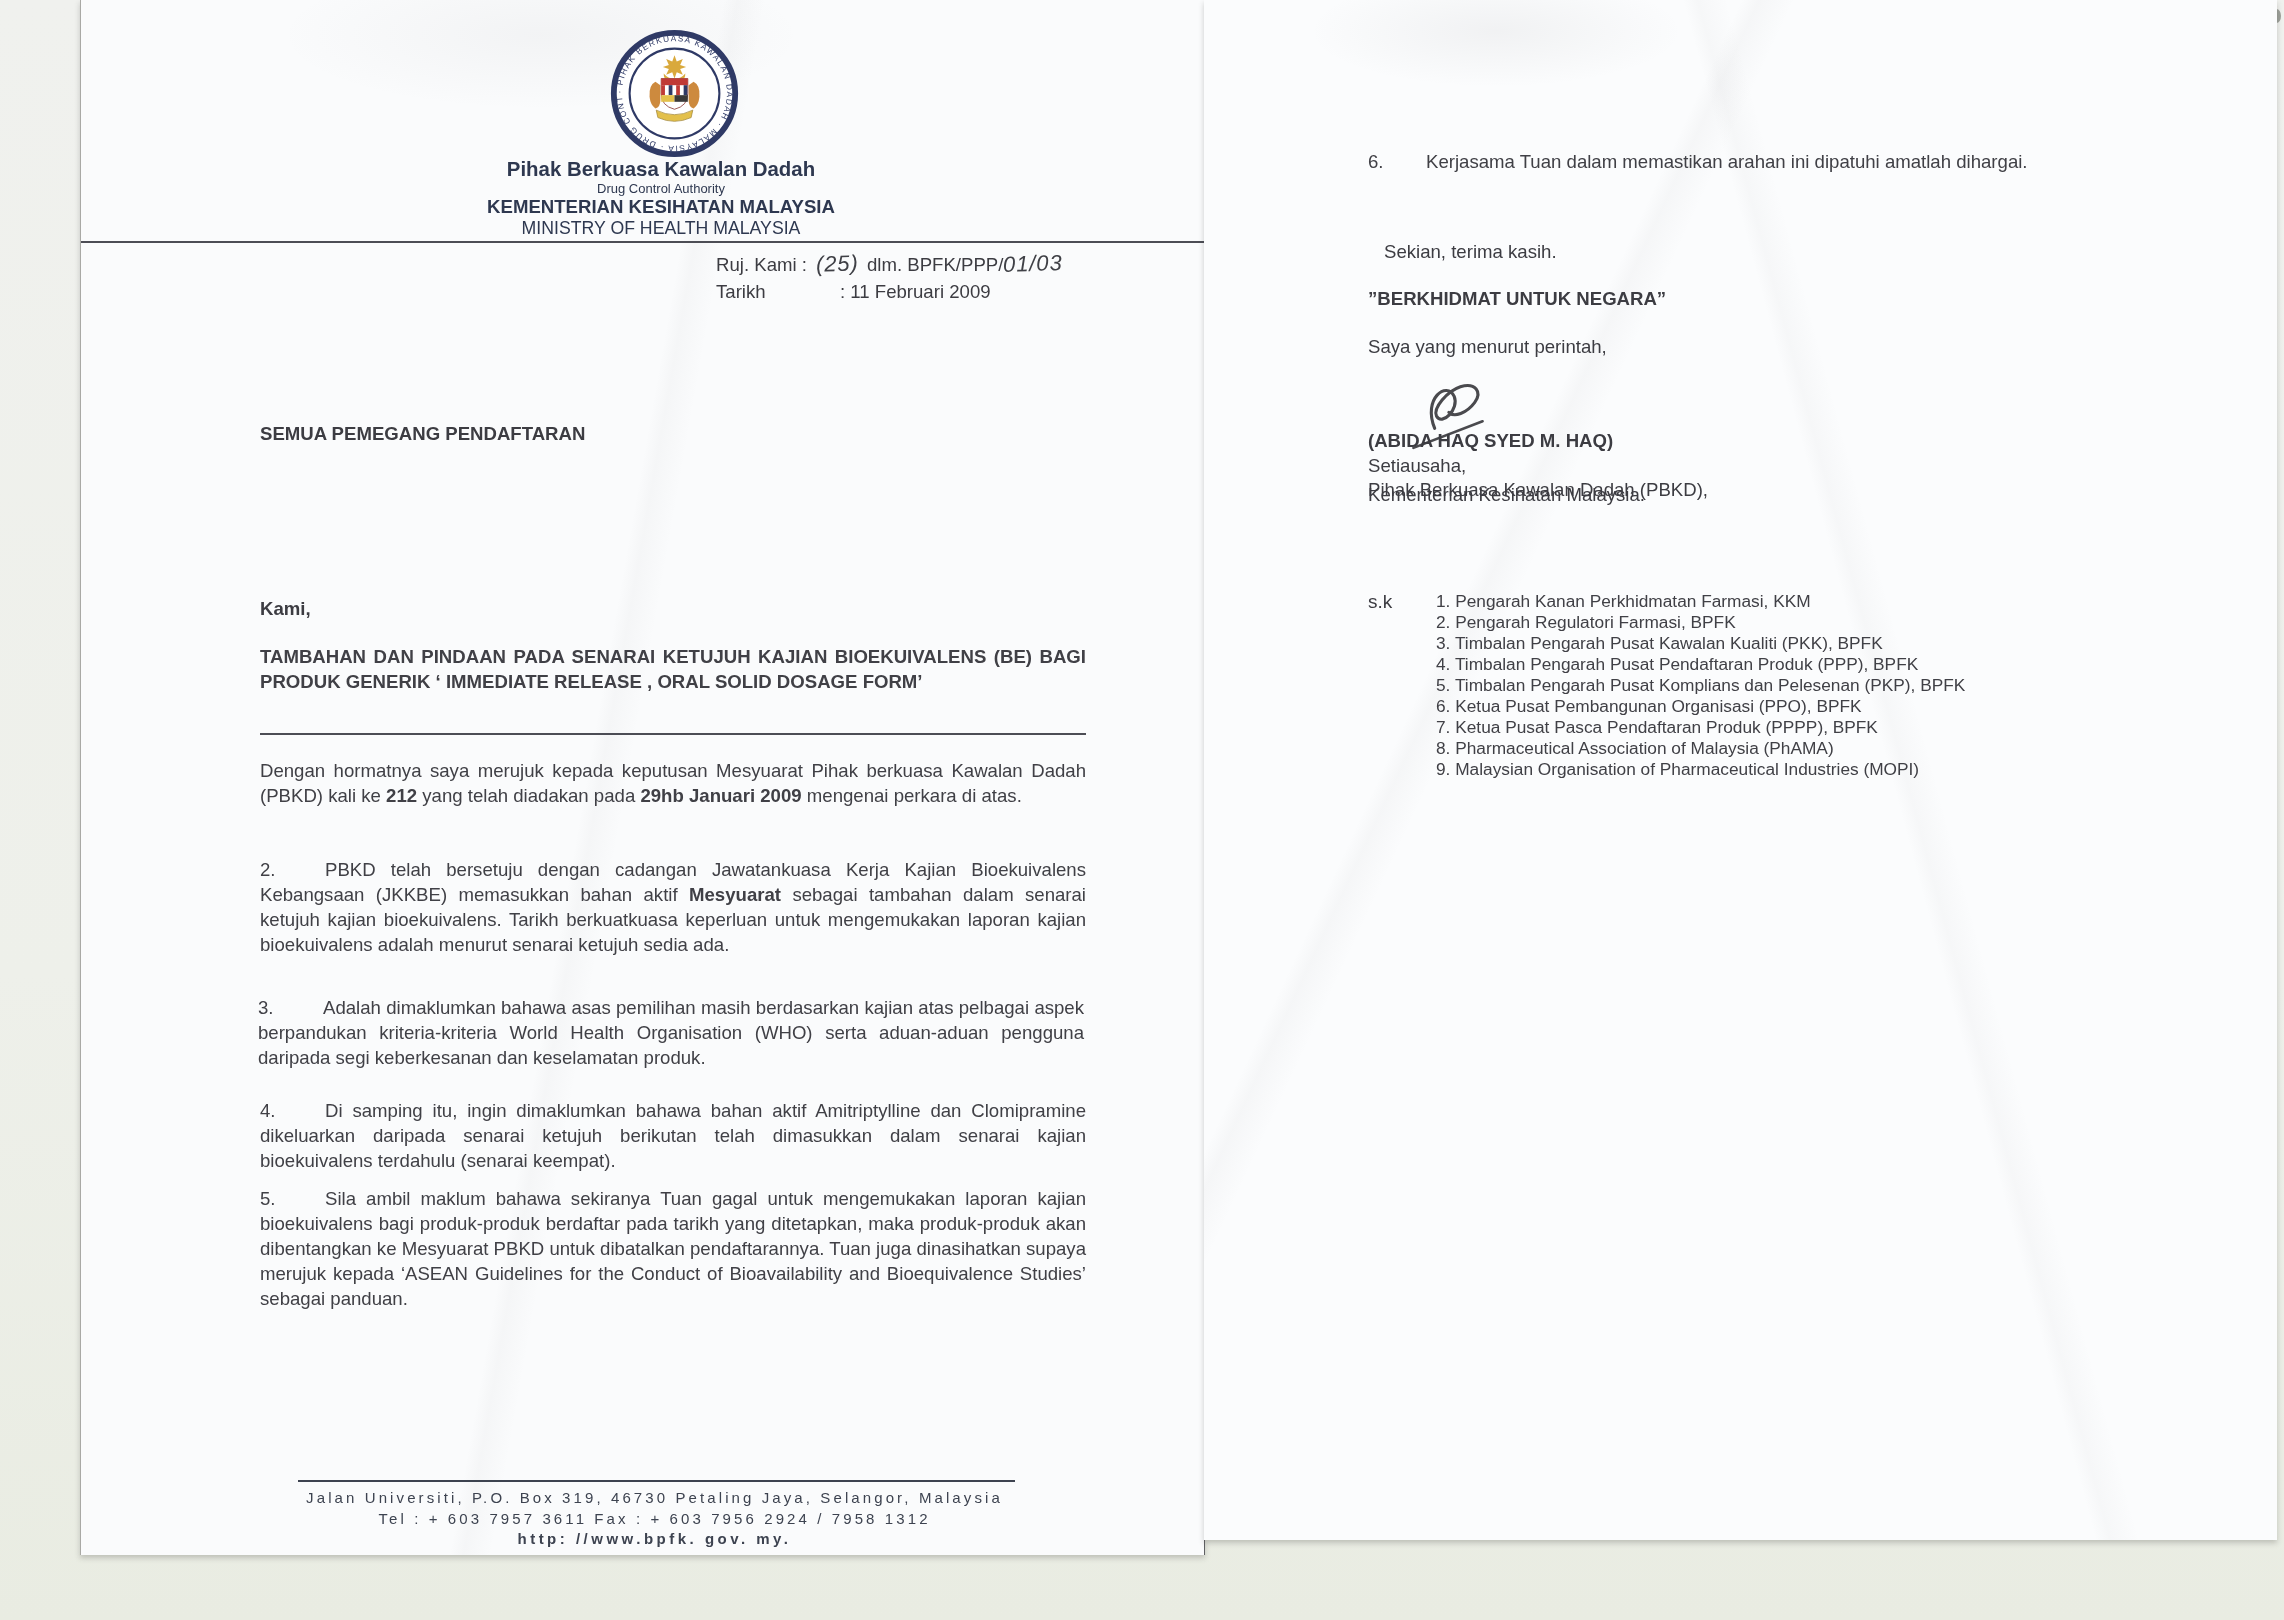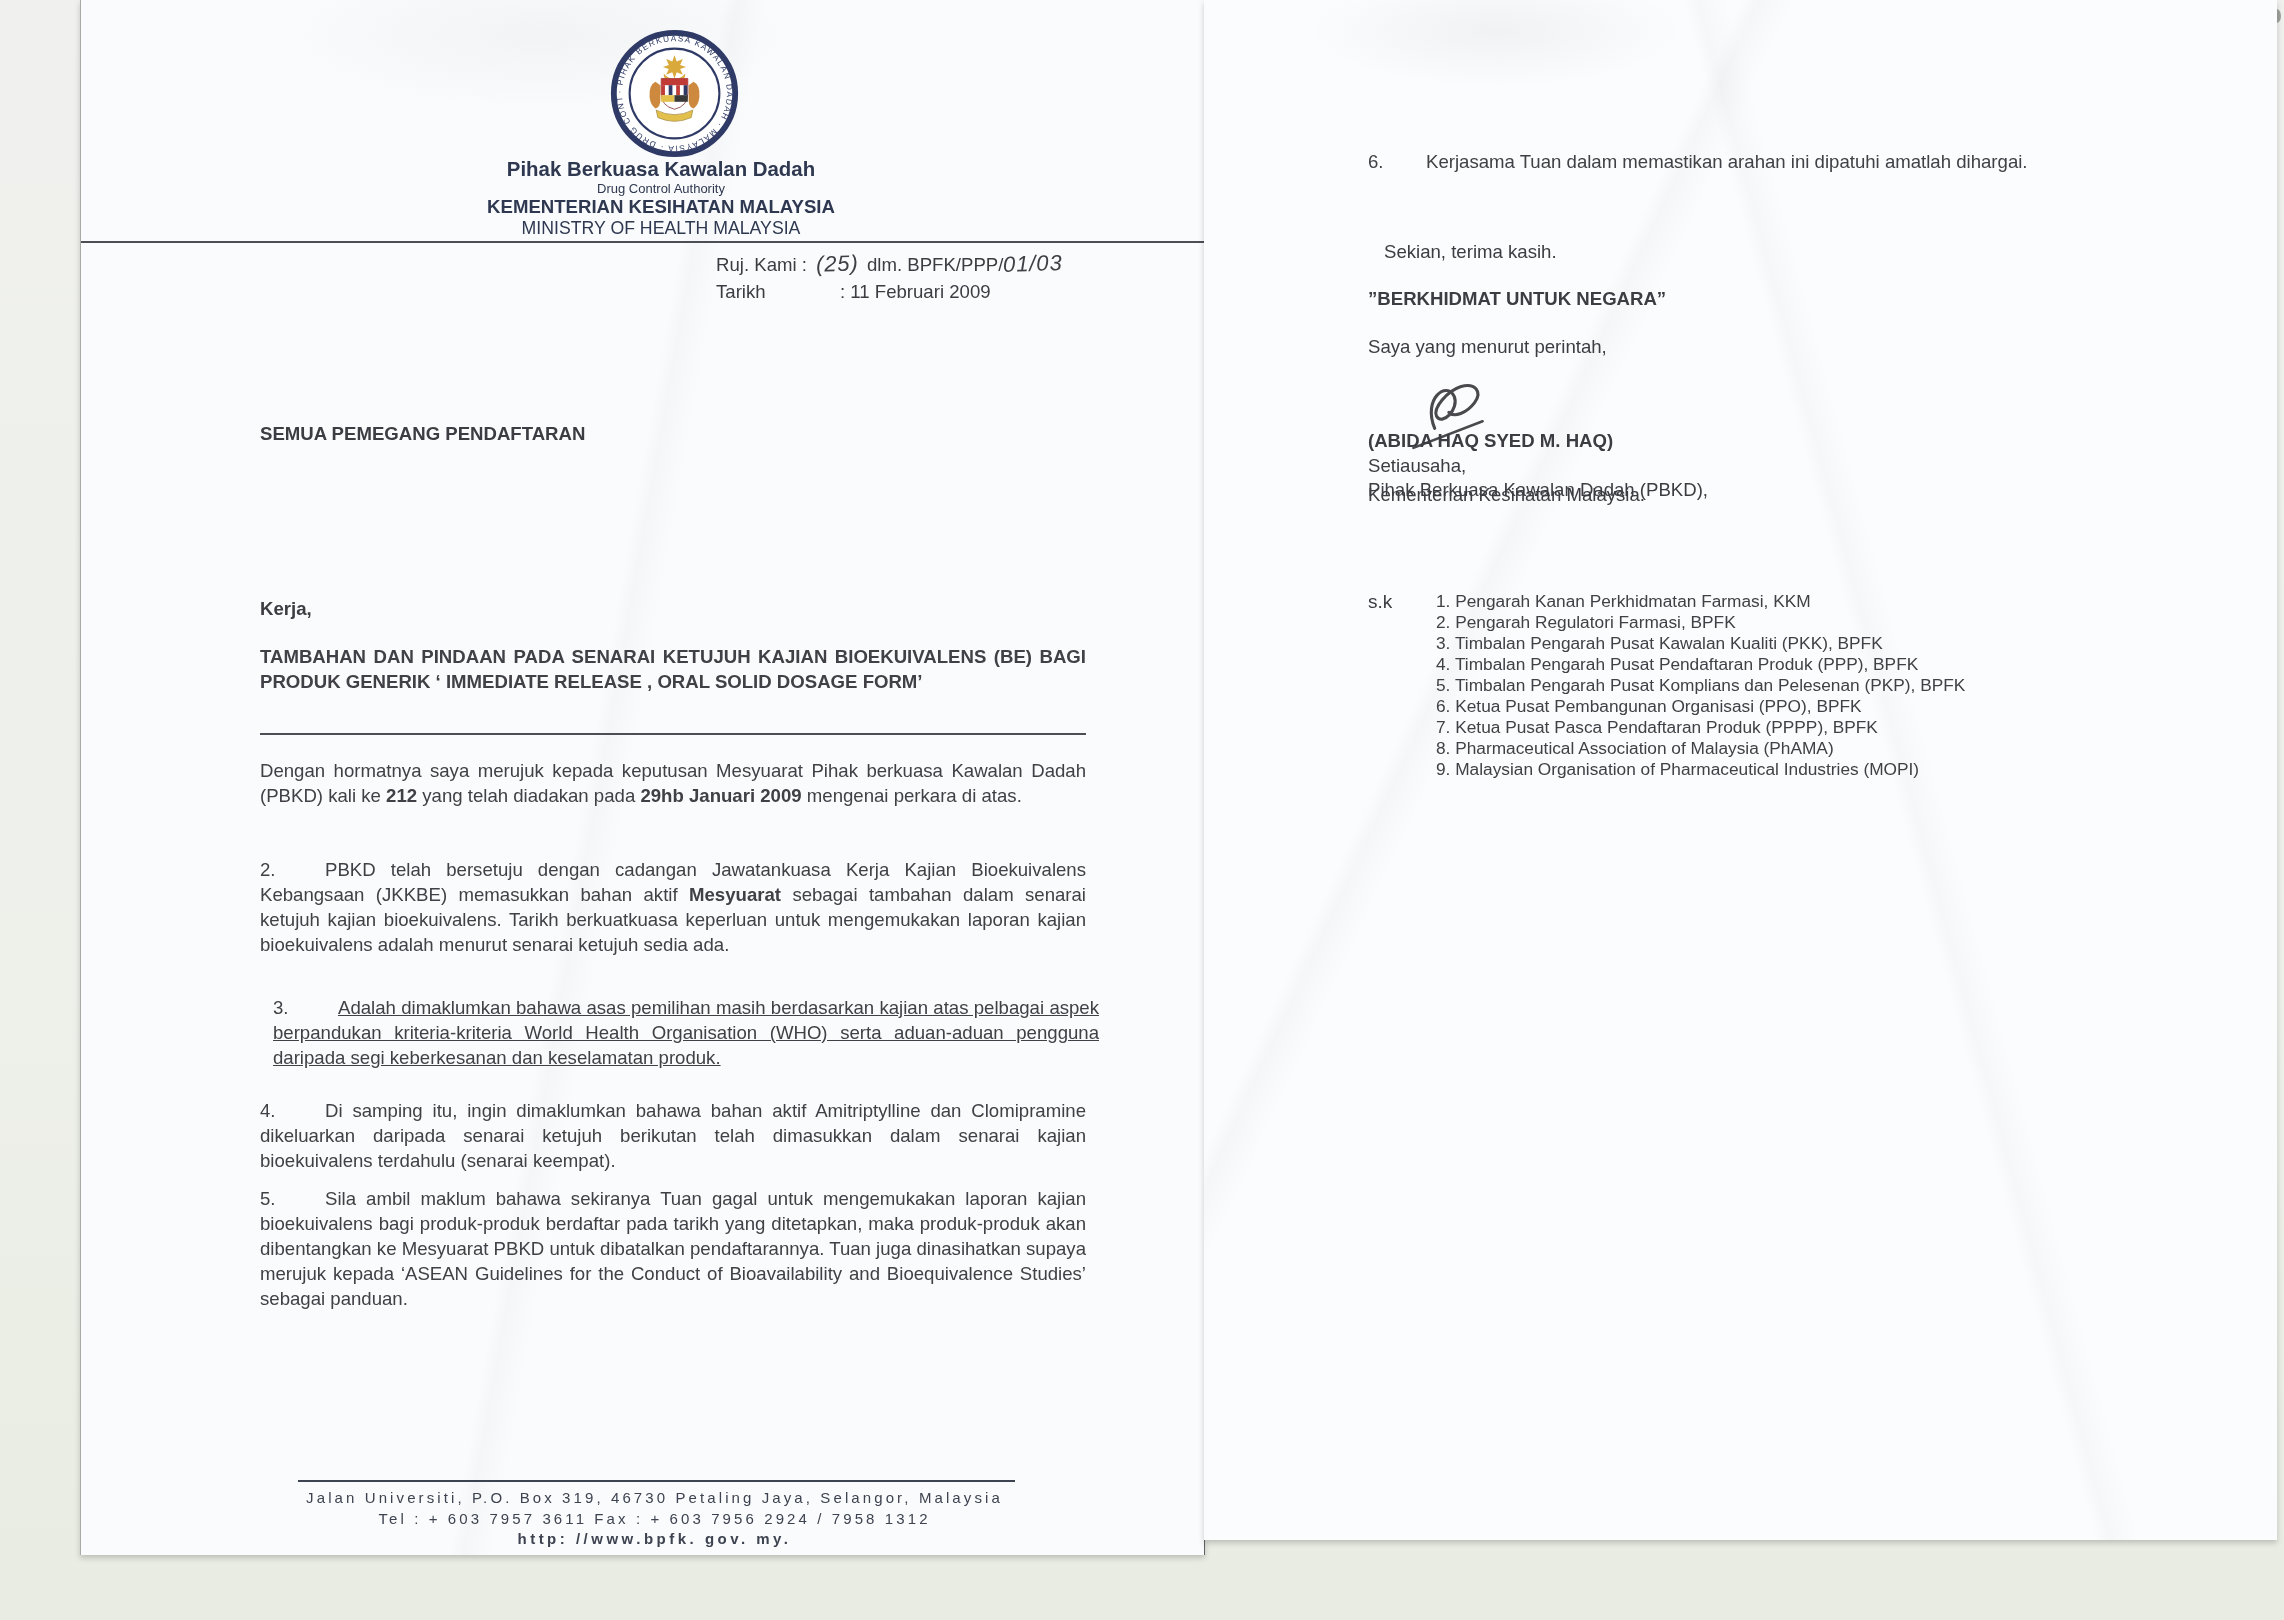--- a/index.html
+++ b/index.html
@@ -98,34 +98,34 @@
         <span class="hand" style="margin:0 3.5px;">(25)</span>
         <span>dlm. BPFK/PPP/</span><span class="hand">01/03</span>
       </div>
       <div class="ref-row">
         <span style="display:inline-block;width:124px;">Tarikh</span><span>: 11 Februari 2009</span>
       </div>
     </div>
 
     <div class="abs bold" style="left:179px;top:423px;font-size:18.6px;">SEMUA PEMEGANG PENDAFTARAN</div>
 
-    <div class="abs bold" style="left:179px;top:598px;font-size:18.6px;">Kerja,</div>
+    <div class="abs bold" style="left:179px;top:598px;font-size:18.6px;">Kami,</div>
 
     <div class="abs body-text bold" style="left:179px;top:644px;width:826px;">TAMBAHAN DAN PINDAAN PADA SENARAI KETUJUH KAJIAN BIOEKUIVALENS (BE) BAGI PRODUK GENERIK ‘ IMMEDIATE RELEASE , ORAL SOLID DOSAGE FORM’</div>
     <div class="abs rule" style="left:179px;top:733px;width:826px;"></div>
 
     <div class="abs body-text" style="left:179px;top:758px;width:826px;">
       <span>Dengan hormatnya saya merujuk kepada keputusan Mesyuarat Pihak berkuasa Kawalan Dadah (PBKD) kali ke </span><span class="bold">212</span><span> yang telah diadakan pada </span><span class="bold">29hb Januari 2009</span><span> mengenai perkara di atas.</span>
     </div>
 
     <div class="abs body-text" style="left:179px;top:857px;width:826px;">
       <span class="pnum">2.</span><span>PBKD telah bersetuju dengan cadangan Jawatankuasa Kerja Kajian Bioekuivalens Kebangsaan (JKKBE) memasukkan bahan aktif </span><span class="bold">Mesyuarat</span><span> sebagai tambahan dalam senarai ketujuh kajian bioekuivalens. Tarikh berkuatkuasa keperluan untuk mengemukakan laporan kajian bioekuivalens adalah menurut senarai ketujuh sedia ada.</span>
     </div>
 
-    <div class="abs body-text" style="left:192px;top:995px;width:826px;text-decoration:underline;">
+    <div class="abs body-text" style="left:177px;top:995px;width:826px;">
       <span class="pnum">3.</span><span>Adalah dimaklumkan bahawa asas pemilihan masih berdasarkan kajian atas pelbagai aspek berpandukan kriteria-kriteria World Health Organisation (WHO) serta aduan-aduan pengguna daripada segi keberkesanan dan keselamatan produk.</span>
     </div>
 
     <div class="abs body-text" style="left:179px;top:1098px;width:826px;">
       <span class="pnum">4.</span><span>Di samping itu, ingin dimaklumkan bahawa bahan aktif Amitriptylline dan Clomipramine dikeluarkan daripada senarai ketujuh berikutan telah dimasukkan dalam senarai kajian bioekuivalens terdahulu (senarai keempat).</span>
     </div>
 
     <div class="abs body-text" style="left:179px;top:1186px;width:826px;">
       <span class="pnum">5.</span><span>Sila ambil maklum bahawa sekiranya Tuan gagal untuk mengemukakan laporan kajian bioekuivalens bagi produk-produk berdaftar pada tarikh yang ditetapkan, maka produk-produk akan dibentangkan ke Mesyuarat PBKD untuk dibatalkan pendaftarannya. Tuan juga dinasihatkan supaya merujuk kepada ‘ASEAN Guidelines for the Conduct of Bioavailability and Bioequivalence Studies’ sebagai panduan.</span>
     </div>

